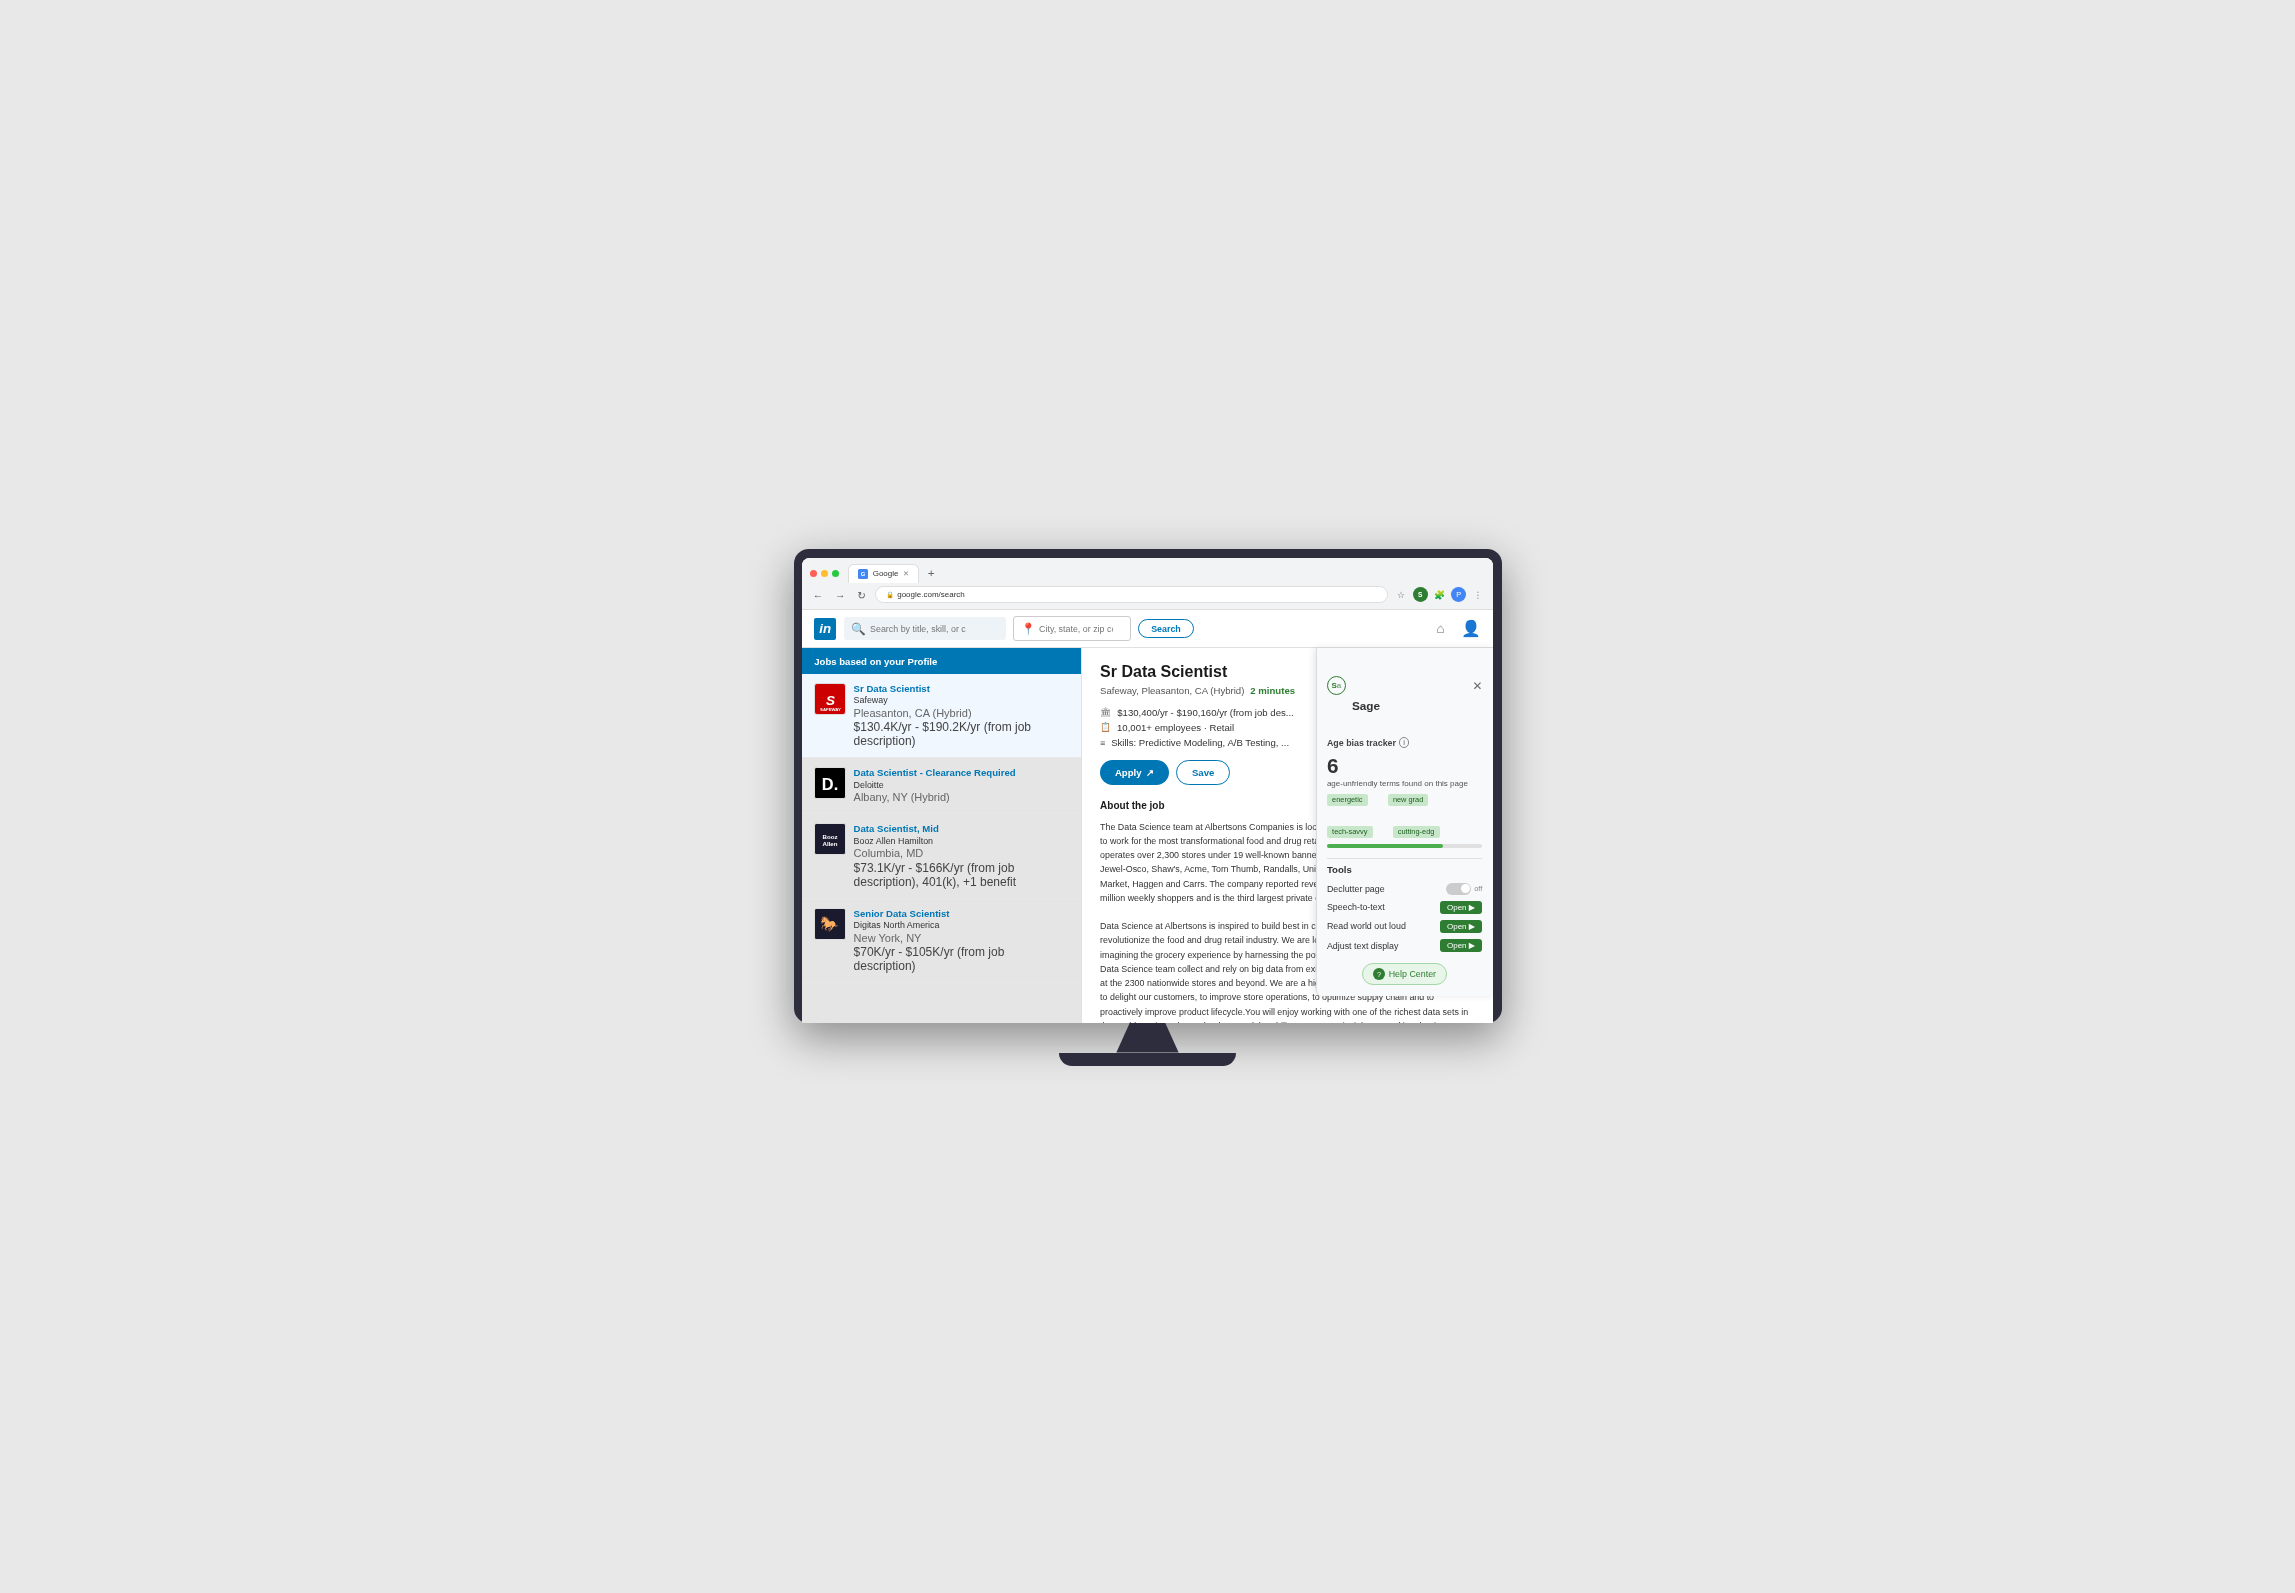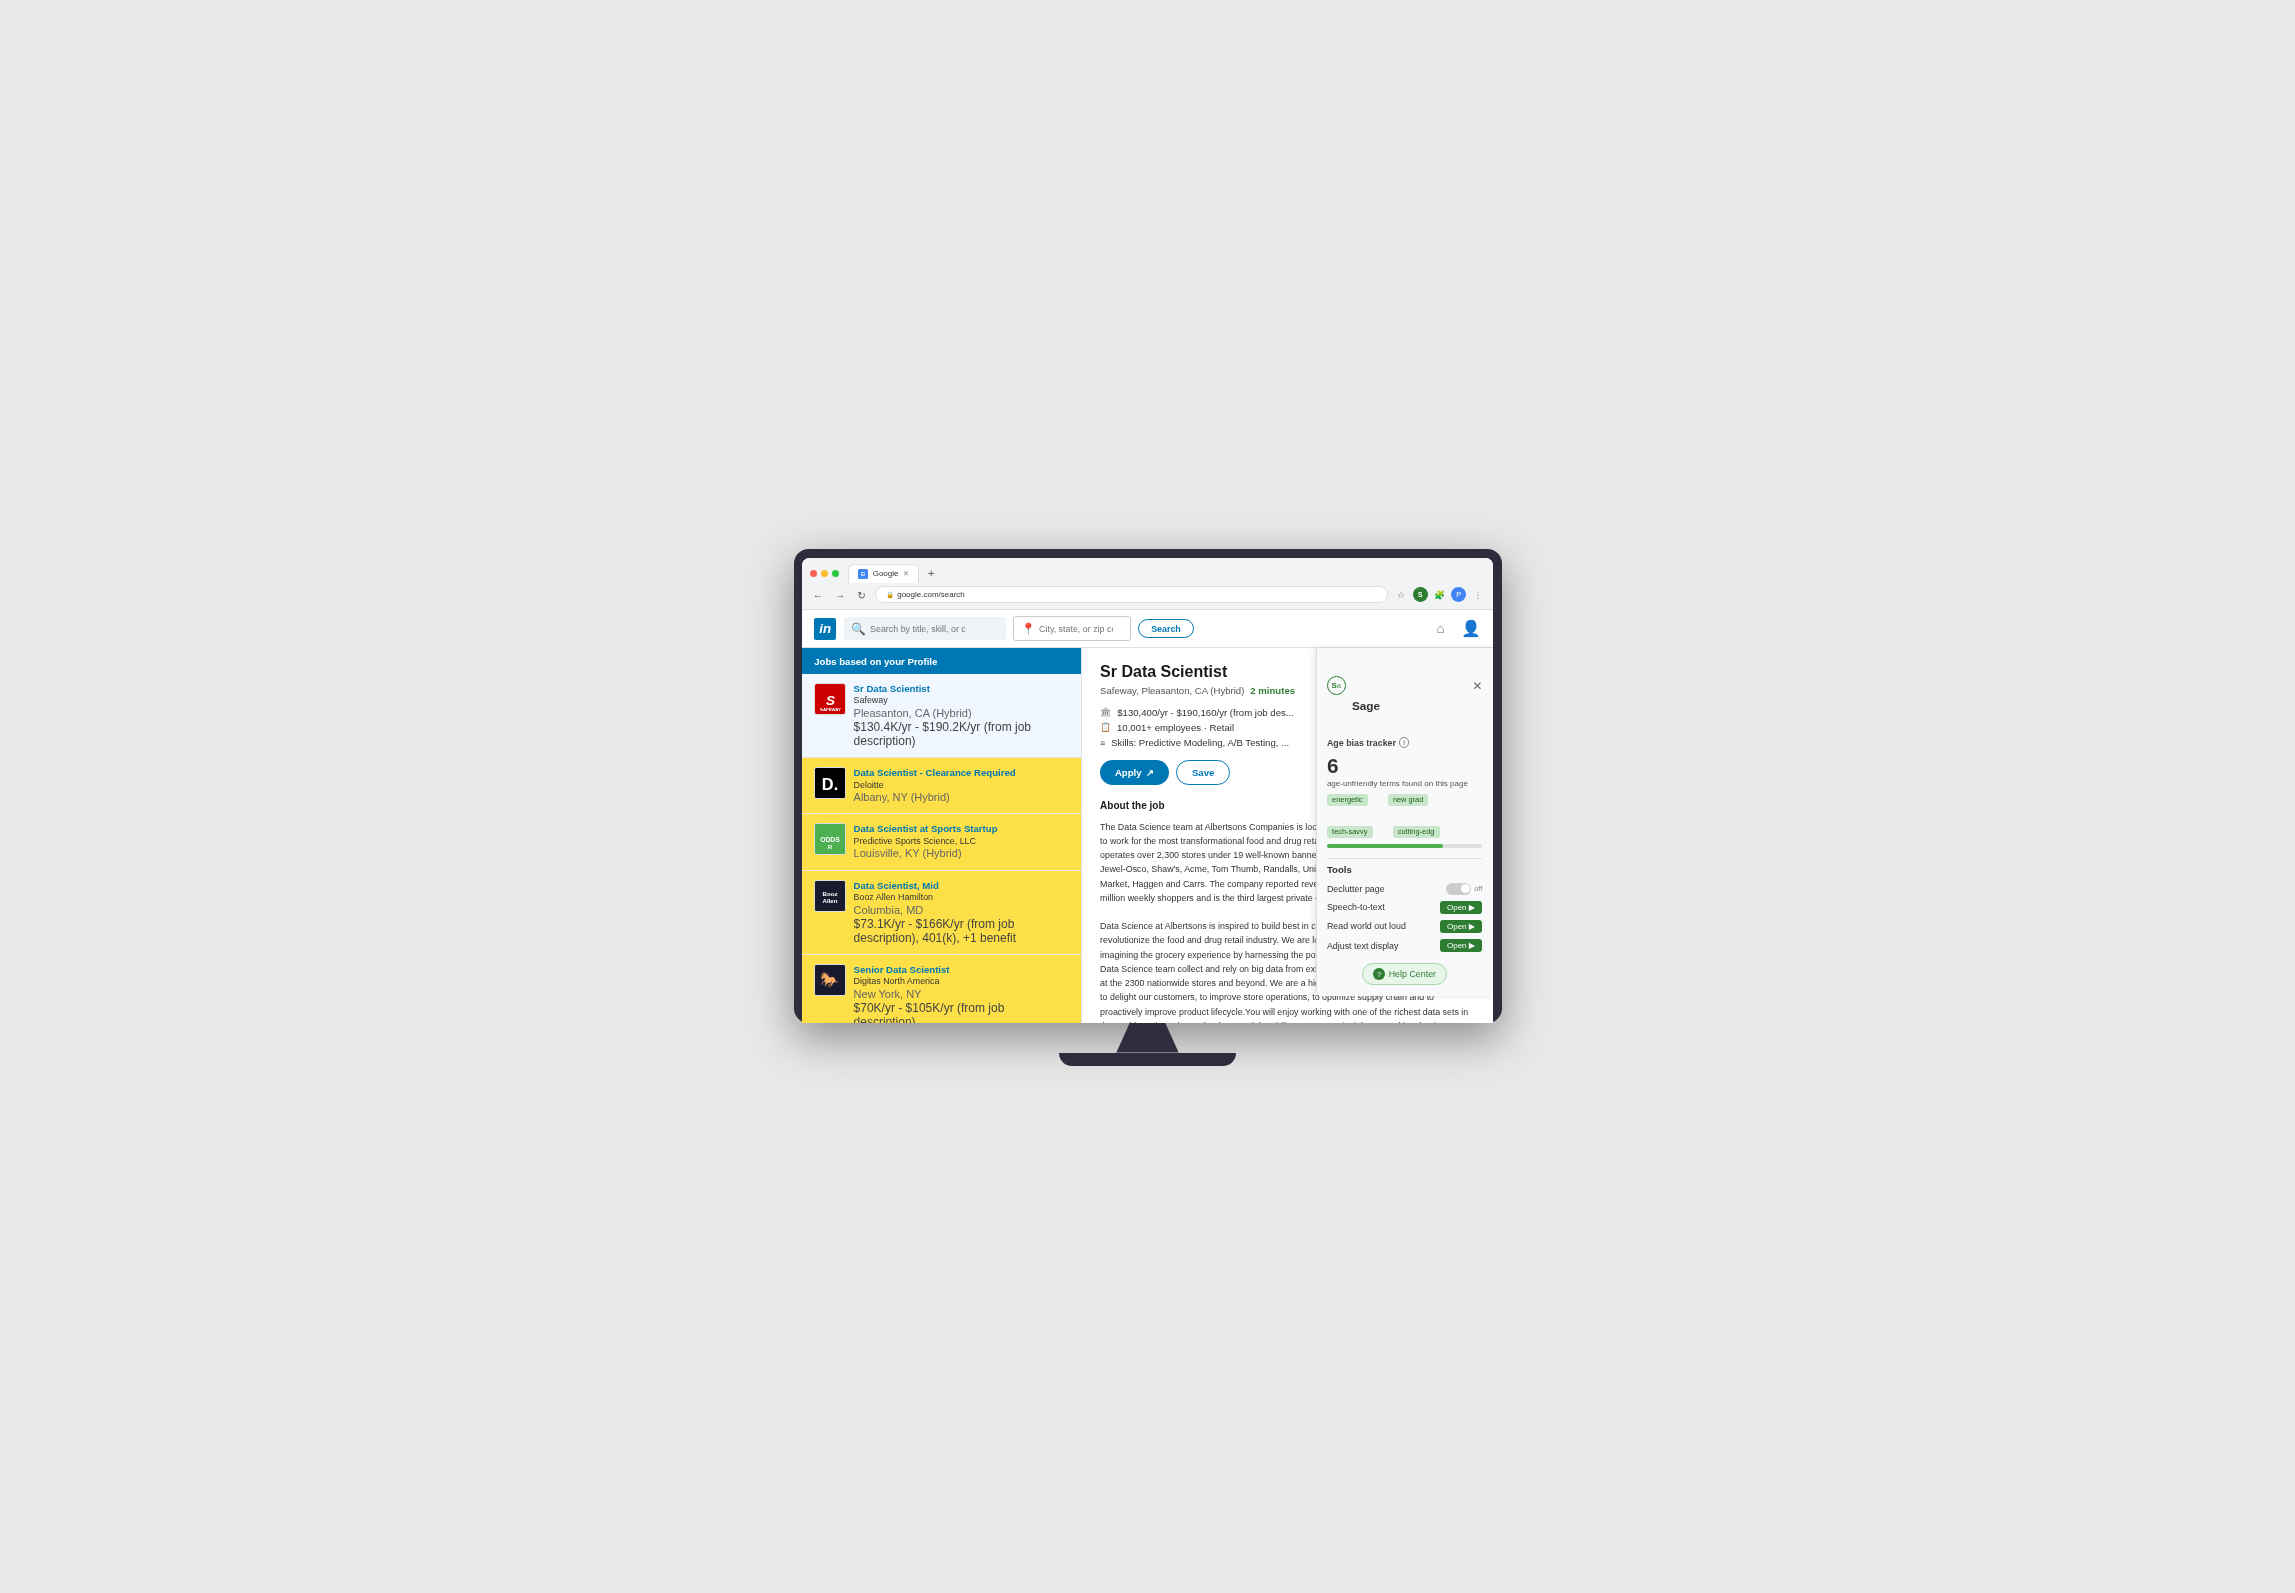--- a/index.html
+++ b/index.html
@@ -278,21 +278,21 @@
       right: 0;
       bottom: 0;
       display: flex;
     }
 
     
     .job-list-panel {
       width: 280px;
       border-right: 0.7px solid #e0e0e0;
       overflow-y: auto;
-      background: #fde047;
+      background: #e5e5e5;
     }
 
     .jobs-banner {
       background: #0077b5;
       color: white;
       padding: 7.4px 11.8px;
       font-size: 9.6px;
       font-weight: 600;
     }
 
@@ -801,34 +801,20 @@
                   <text x="22" y="32" text-anchor="middle" font-size="24" font-weight="900" fill="white" font-family="Arial">D.</text>
                 </svg>
               </div>
               <div class="job-details">
                 <div class="job-title">Data Scientist - Clearance Required</div>
                 <div class="job-company">Deloitte</div>
                 <div class="job-location">Albany, NY (Hybrid)</div>
               </div>
             </div>
 
-            <div class="job-item">
-              <div class="job-logo sports-logo">
-                <svg width="32" height="32" viewBox="0 0 44 44" style="font-size:10px">
-                  <rect width="44" height="44" fill="#4caf50"></rect>
-                  <text x="22" y="26" text-anchor="middle" font-size="10" font-weight="bold" fill="white" font-family="Arial">ODDS</text>
-                  <text x="22" y="36" text-anchor="middle" font-size="9" fill="white" font-family="Arial">R</text>
-                </svg>
-              </div>
-              <div class="job-details">
-                <div class="job-title">Data Scientist at Sports Startup</div>
-                <div class="job-company">Predictive Sports Science, LLC</div>
-                <div class="job-location">Louisville, KY (Hybrid)</div>
-              </div>
-            </div>
 
             <div class="job-item">
               <div class="job-logo booz-logo">
                 <svg width="32" height="32" viewBox="0 0 44 44" style="font-size:9px">
                   <rect width="44" height="44" fill="#1a1a2e"></rect>
                   <text x="22" y="22" text-anchor="middle" font-size="9" font-weight="bold" fill="white" font-family="Arial">Booz</text>
                   <text x="22" y="32" text-anchor="middle" font-size="9" font-weight="bold" fill="white" font-family="Arial">Allen</text>
                 </svg>
               </div>
               <div class="job-details">

